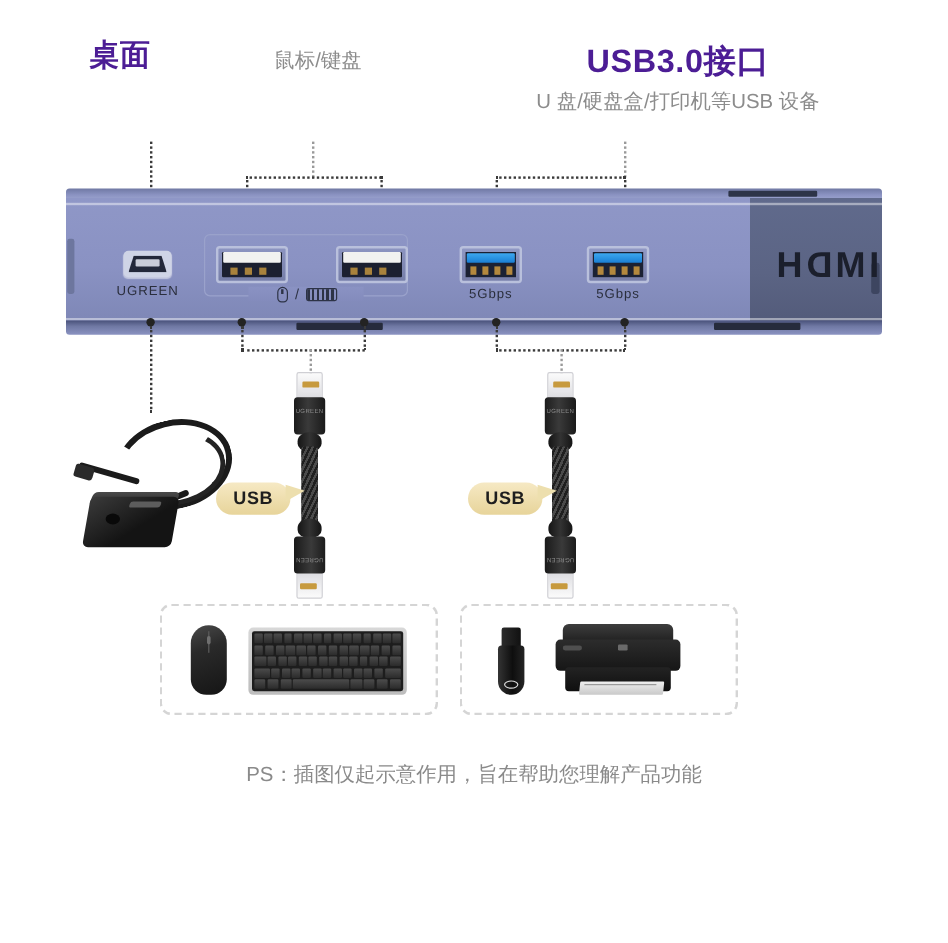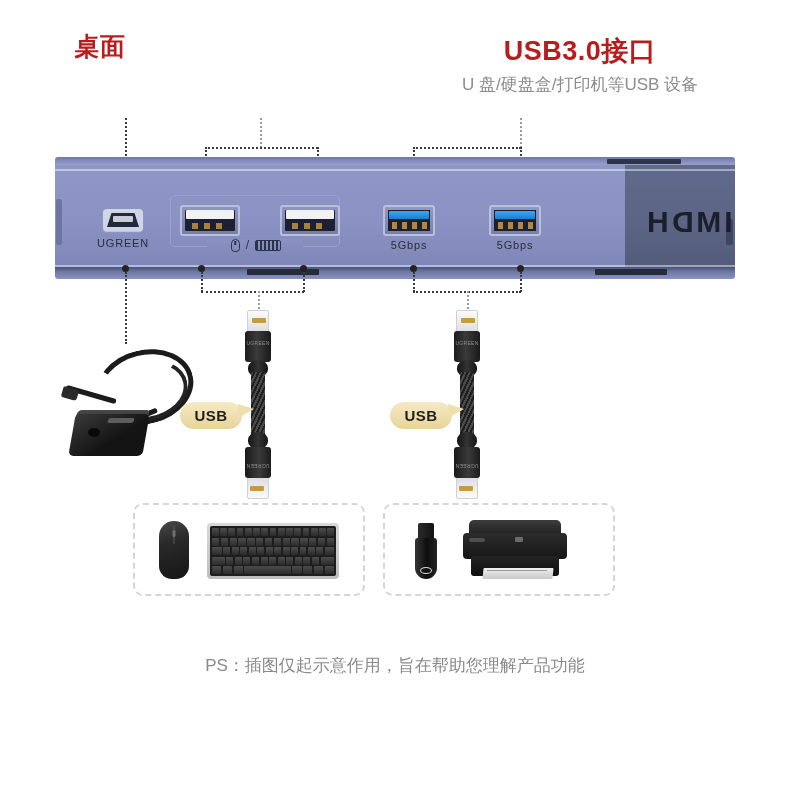--- a/index.html
+++ b/index.html
@@ -8,32 +8,32 @@
     background: #ffffff;
     font-family: "Liberation Sans", sans-serif;
     position: relative;
     overflow: hidden;
   }
   .stage { position: absolute; inset: 0; }
 
   
   .hd { position: absolute; text-align: center; }
   .hd .big {
-    font-weight: bold; color: #b91c1c;
+    font-weight: bold; color: #4c1d95;
     letter-spacing: .5px; white-space: nowrap;
   }
   .hd .sub {
     color: #8c8c8c; white-space: nowrap;
   }
   #hd-control { left: 40px; top: 30px; width: 120px; }
   #hd-control .big { font-size: 25px; line-height: 32px; }
   #hd-usb11 { left: 150px; top: 34px; width: 230px; }
   #hd-usb11 .big { font-size: 27px; line-height: 34px; }
   #hd-usb11 .sub { font-size: 17px; line-height: 26px; margin-top: 4px; }
-  #hd-usb30 { left: 395px; top: 34px; width: 370px; }
+  #hd-usb30 { left: 380px; top: 34px; width: 370px; }
   #hd-usb30 .big { font-size: 27px; line-height: 34px; }
   #hd-usb30 .sub { font-size: 17px; line-height: 26px; margin-top: 4px; }
 
   
   .vdot {
     position: absolute; width: 0;
     border-left: 2px dotted #9a9a9a;
   }
   .hdot {
     position: absolute; height: 0;
@@ -365,35 +365,36 @@
     background: linear-gradient(180deg,#efefef,#c9c9c9);
     border-radius: 1px; transform: skewX(-6deg);
   }
   #printer .tray-line {
     position: absolute; left: 24px; top: 50px; width: 60px; height: 1px;
     background: #9a9a9a; transform: skewX(-6deg);
   }
 
   
   #footer {
-    position: absolute; left: 0; top: 650px; width: 790px;
+    position: absolute; left: 0; top: 630px; width: 790px;
     text-align: center; color: #8a8a8a;
   }
   #footer .ln { font-size: 17px; line-height: 31px; white-space: nowrap; }
 </style>
 </head>
 <body>
 
 <div class="stage">
 
   <div class="hd" id="hd-control">
     <div class="big">桌面</div>
   </div>
 
   <div class="hd" id="hd-usb11">
+    <div class="sub">鼠标/键盘</div>
   </div>
 
   <div class="hd" id="hd-usb30">
     <div class="big">USB3.0接口</div>
     <div class="sub">U 盘/硬盘盒/打印机等USB 设备</div>
   </div>
 
   <div class="vdot dark" style="left:125px; top:118px; height:58px;"></div>
 
   <div class="vdot" style="left:260px; top:118px; height:30px;"></div>

